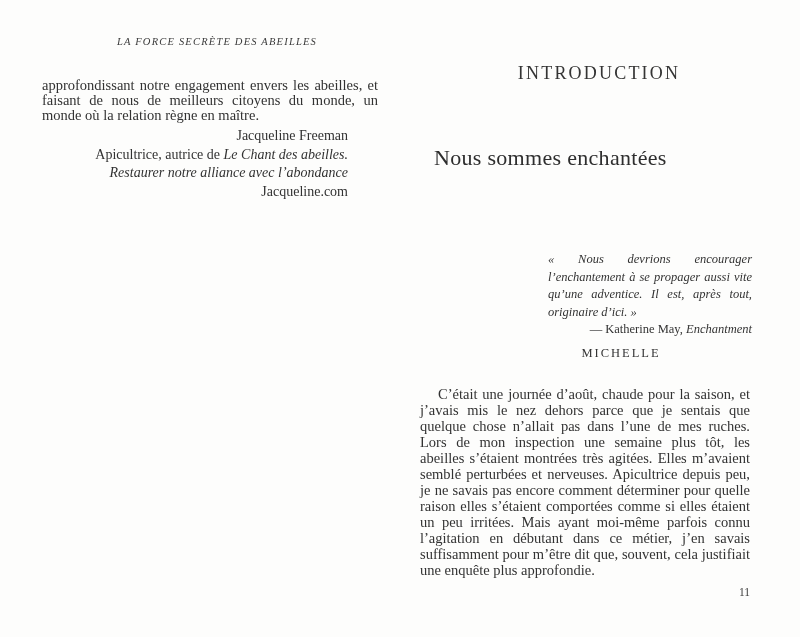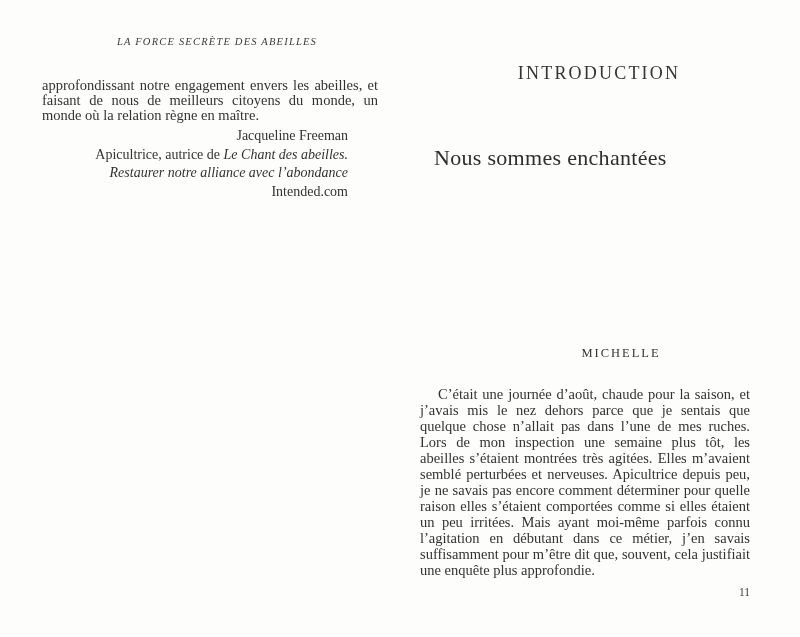--- a/index.html
+++ b/index.html
@@ -94,27 +94,31 @@
 <div class="spread">
 
   <div class="blk running-head">LA FORCE SECRÈTE DES ABEILLES</div>
 
   <p class="blk left-body">approfondissant notre engagement envers les abeilles, et faisant de nous de meilleurs citoyens du monde, un monde où la relation règne en maître.</p>
 
   <div class="blk left-attribution">
     <div><span>Jacqueline Freeman</span></div>
     <div><span>Apicultrice, autrice de </span><i>Le Chant des abeilles.</i></div>
     <div><i>Restaurer notre alliance avec l’abondance</i></div>
-    <div><span>Intended.com</span></div>
+    <div><span>Jacqueline.com</span></div>
   </div>
 
   <div class="blk section-label">INTRODUCTION</div>
 
   <div class="blk chapter-title">Nous sommes enchantées</div>
 
+  <div class="blk epigraph">
+    <div class="epigraph-quote">« Nous devrions encourager l’enchantement à se propager aussi vite qu’une adventice. Il est, après tout, originaire d’ici. »</div>
+    <div class="epigraph-attribution"><span>— Katherine May, </span><i>Enchantment</i></div>
+  </div>
 
   <div class="blk speaker">MICHELLE</div>
 
   <p class="blk right-body">C’était une journée d’août, chaude pour la saison, et j’avais mis le nez dehors parce que je sentais que quelque chose n’allait pas dans l’une de mes ruches. Lors de mon inspection une semaine plus tôt, les abeilles s’étaient montrées très agitées. Elles m’avaient semblé perturbées et nerveuses. Apicultrice depuis peu, je ne savais pas encore comment déterminer pour quelle raison elles s’étaient comportées comme si elles étaient un peu irritées. Mais ayant moi-même parfois connu l’agitation en débutant dans ce métier, j’en savais suffisamment pour m’être dit que, souvent, cela justifiait une enquête plus approfondie.</p>
 
   <div class="blk page-number">11</div>
 
 </div>
 
 </body></html>

